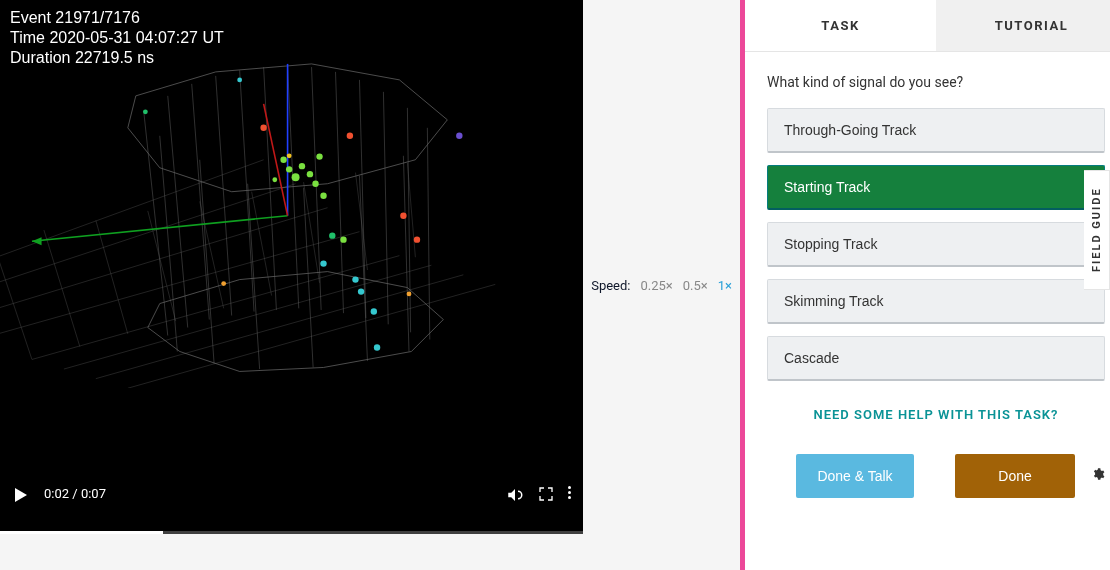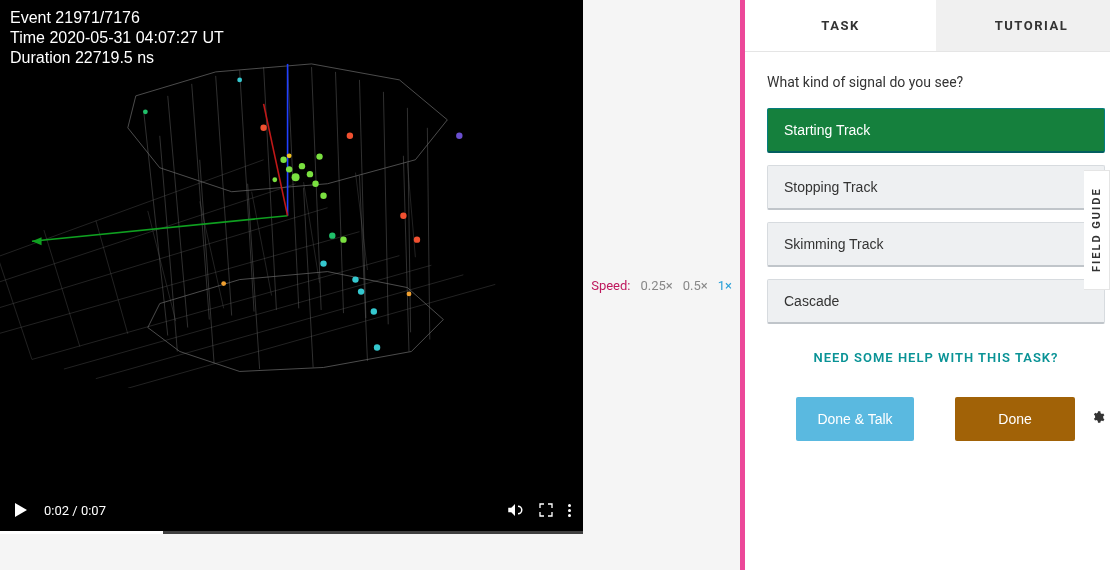--- a/index.html
+++ b/index.html
@@ -43,21 +43,21 @@
     .grid3d {
       position: absolute;
       top: 0; left: 0; right: 0; bottom: 0;
     }
     .video-controls {
       position: absolute;
       bottom: 0; left: 0; right: 0;
       height: 48px;
       background: rgba(0,0,0,0.85);
       display: flex;
-      align-items: center;
+      align-items: flex-start;
       padding: 0 12px;
       gap: 14px;
     }
     .vc-button {
       background: none; border: none; color: #fff;
       cursor: pointer;
       width: 18px; height: 18px;
       display: flex; align-items: center; justify-content: center;
     }
     .play-icon { width: 0; height: 0; border-left: 12px solid #fff; border-top: 7px solid transparent; border-bottom: 7px solid transparent; }
@@ -75,21 +75,21 @@
       background: #fff;
     }
     .speed-row {
       padding: 10px 8px;
       font-size: 13px;
       color: #555;
       display: flex;
       gap: 10px;
       align-items: center;
     }
-    .speed-label { color: #be185d; }
+    .speed-label { color: #0f172a; }
     .speed-opt { color: #888; cursor: pointer; }
     .speed-opt.active { color: #2aa0d8; }
 
     .right-panel {
       flex: 1;
       background: #fff;
       border-left: 5px solid #ec4899;
       display: flex;
       flex-direction: column;
       position: relative;
@@ -321,20 +321,21 @@
   </div>
 
   <div class="right-panel">
     <div class="tabs">
       <div class="tab active">TASK</div>
       <div class="tab">TUTORIAL</div>
     </div>
     <div class="task-body">
       <div class="question">What kind of signal do you see?</div>
       <div class="options">
+        <button class="option">Through-Going Track</button>
         <button class="option selected">Starting Track</button>
         <button class="option">Stopping Track</button>
         <button class="option">Skimming Track</button>
         <button class="option">Cascade</button>
       </div>
       <div class="help-link">NEED SOME HELP WITH THIS TASK?</div>
     </div>
     <div class="action-row">
       <button class="btn btn-talk">Done &amp; Talk</button>
       <button class="btn btn-done">Done</button>

